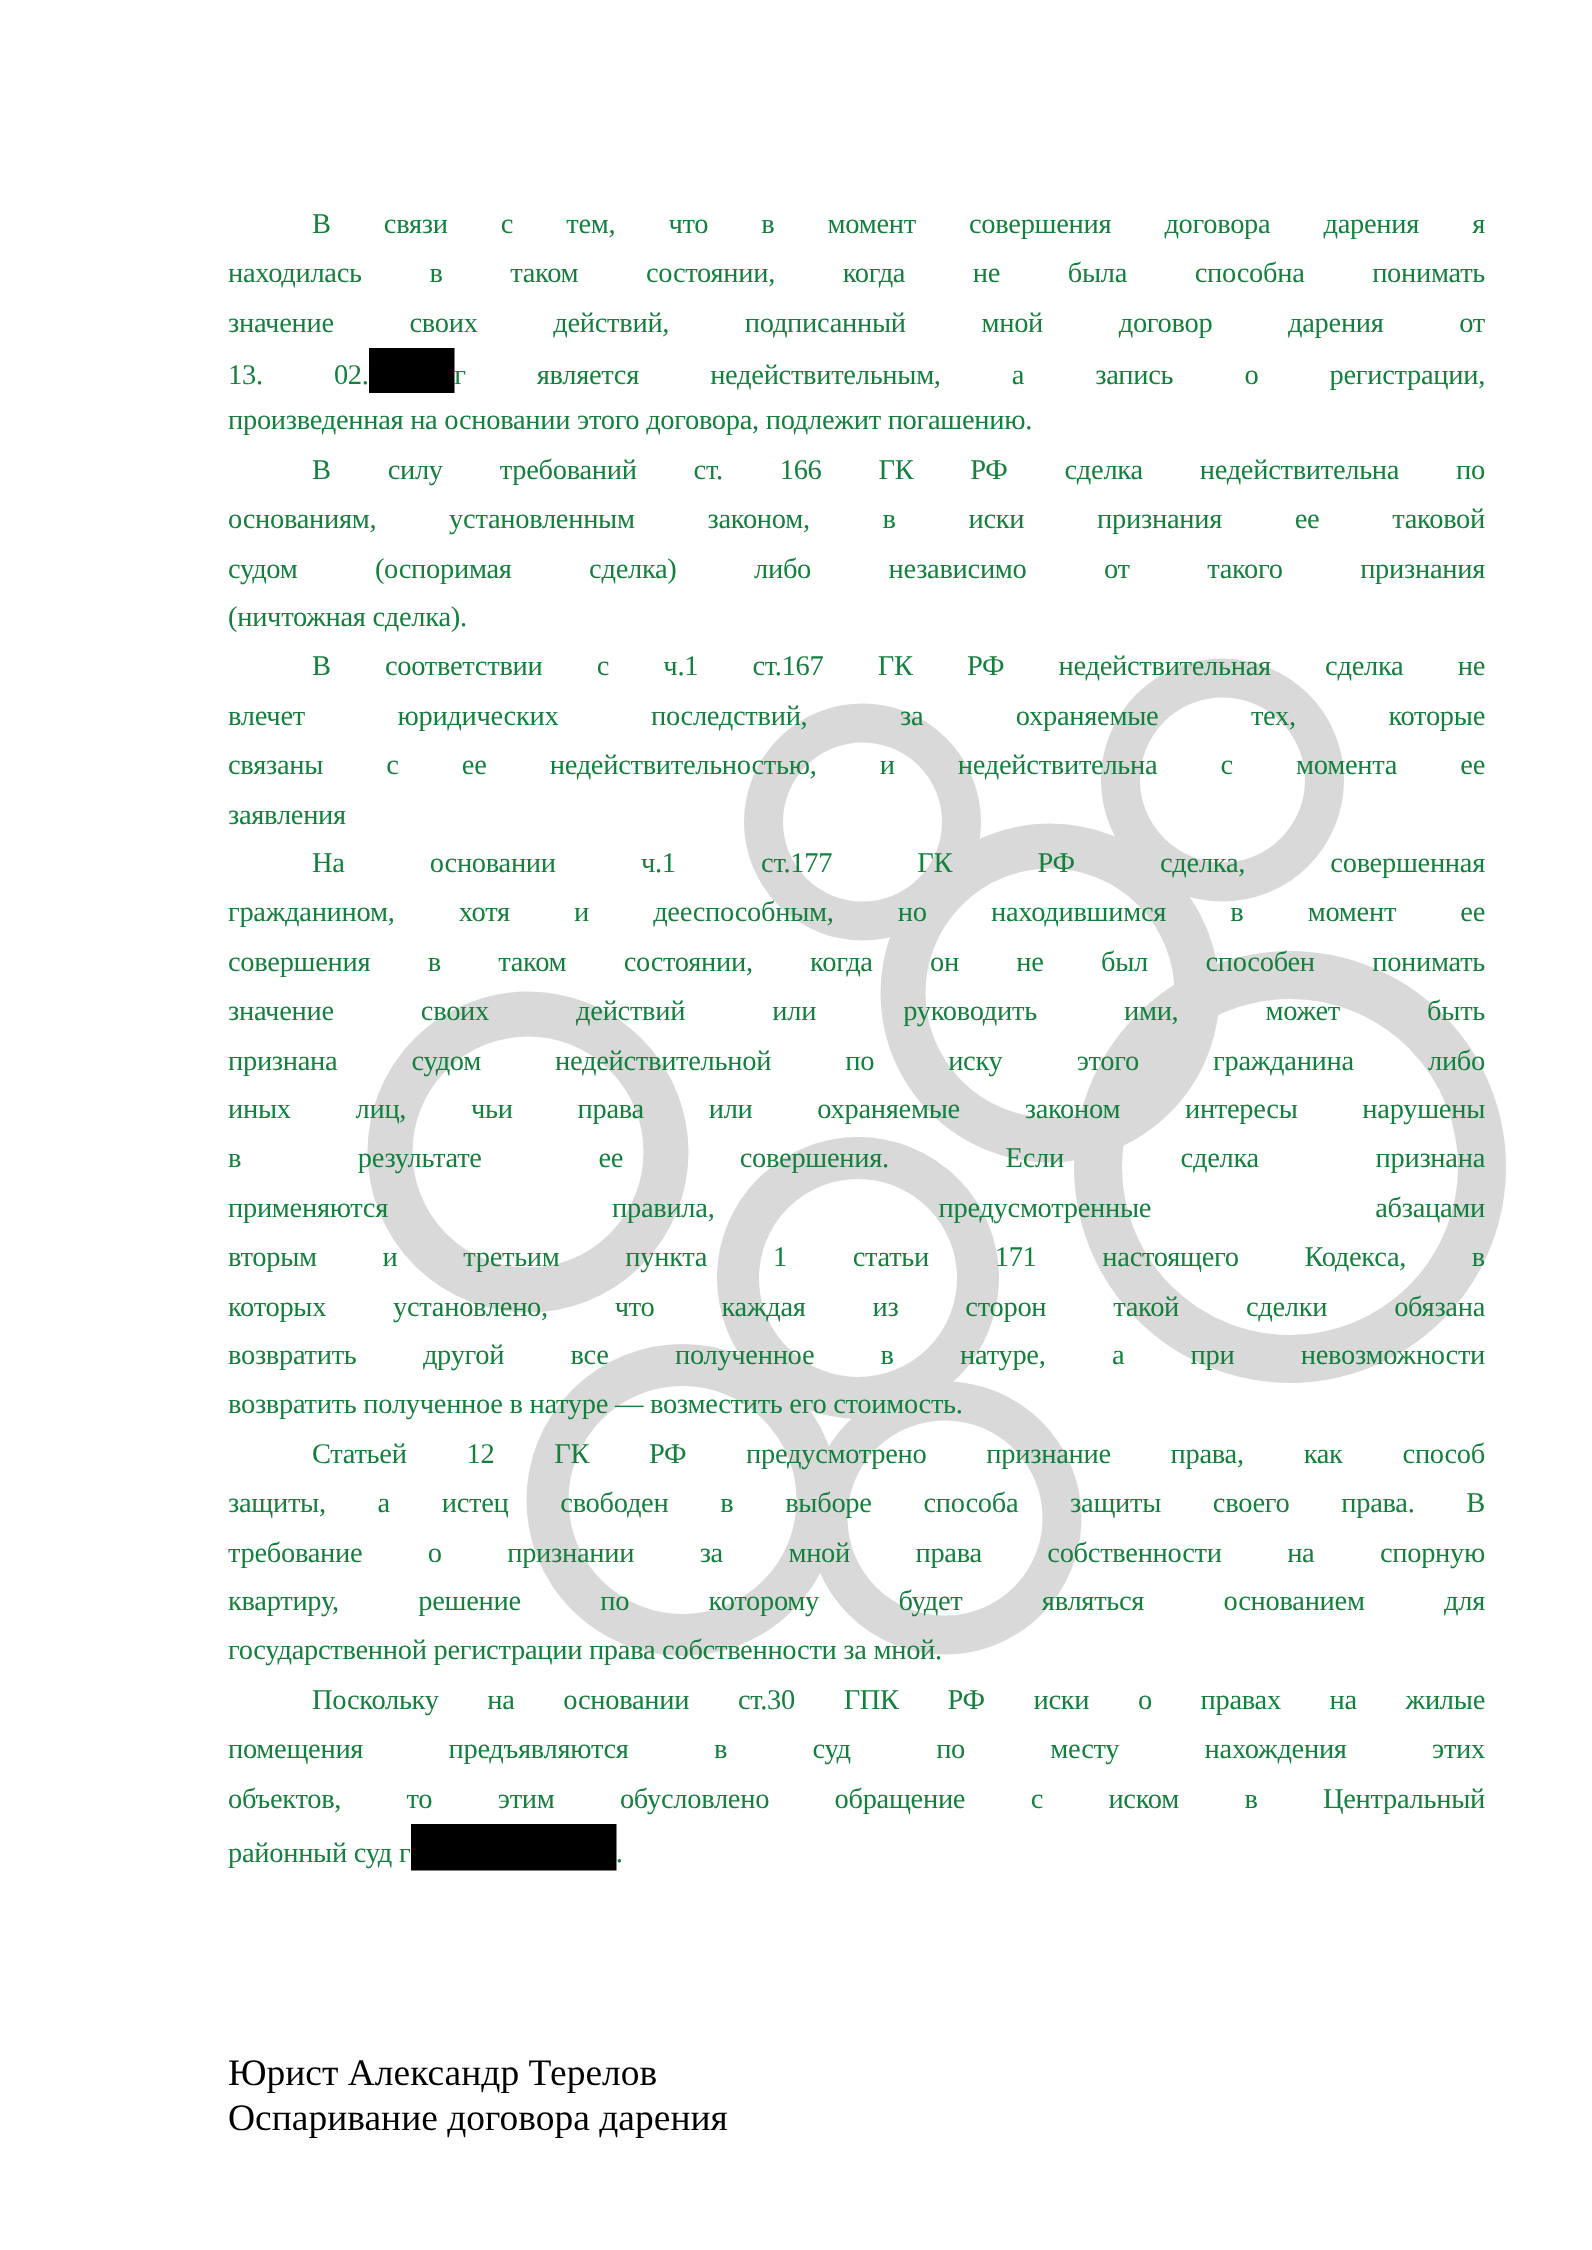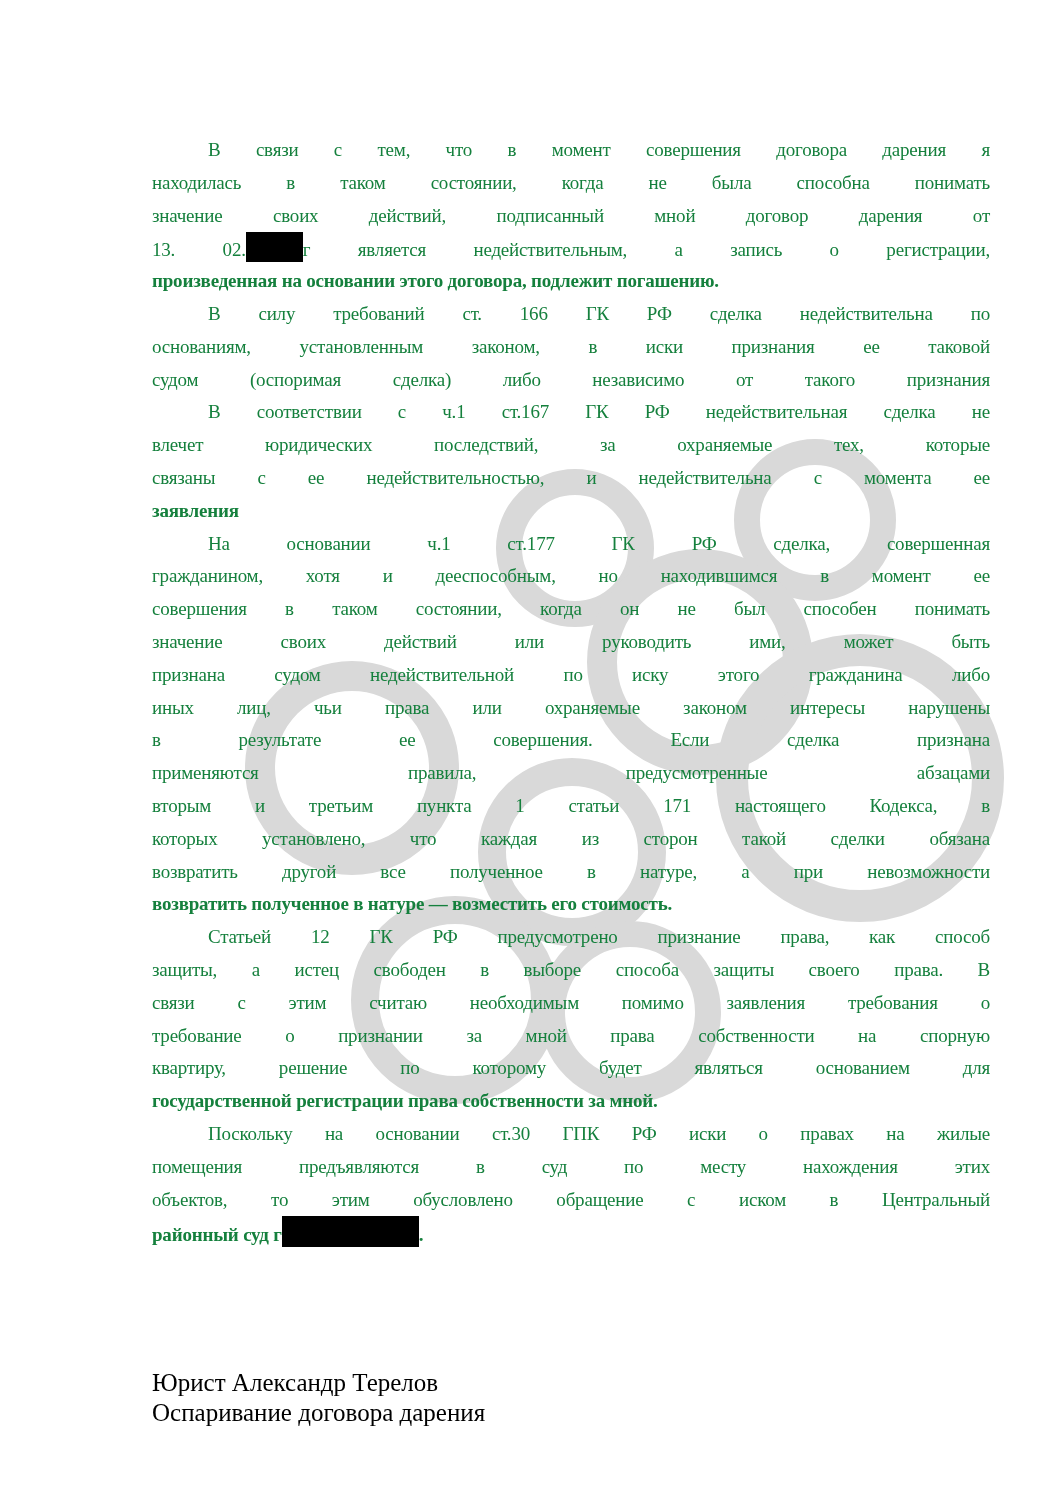--- a/index.html
+++ b/index.html
@@ -28,21 +28,21 @@
     letter-spacing: -0.2px;
     color: #15803d;
   }
   .line {
     height: 32.8px;
     text-align: justify;
     text-align-last: justify;
     white-space: normal;
   }
   .line.first { text-indent: 56px; }
-  .line.last { text-align-last: left; font-weight: bold; }
+  .line.last { text-align-last: left; }
   .redact {
     display: inline-block;
     background: #000000;
     vertical-align: -6px;
     letter-spacing: 0;
   }
   .footer {
     position: absolute;
     left: 152px; top: 1368px;
     font-family: "Liberation Serif", serif;
@@ -70,39 +70,39 @@
 
   <div class="body-text">
       <div class="line first"><span>В связи с тем, что в момент совершения договора дарения я</span></div>
       <div class="line"><span>находилась в таком состоянии, когда не была способна понимать</span></div>
       <div class="line"><span>значение своих действий, подписанный мной договор дарения от</span></div>
       <div class="line"><span>13. 02.</span><span class="redact" style="width: 57px; height: 30px;"></span><span>г является недействительным, а запись о регистрации,</span></div>
       <div class="line last"><span>произведенная на основании этого договора, подлежит погашению.</span></div>
       <div class="line first"><span>В силу требований ст. 166 ГК РФ сделка недействительна по</span></div>
       <div class="line"><span>основаниям, установленным законом, в иски признания ее таковой</span></div>
       <div class="line"><span>судом (оспоримая сделка) либо независимо от такого признания</span></div>
+      <div class="line last"><span>(ничтожная сделка).</span></div>
       <div class="line first"><span>В соответствии с ч.1 ст.167 ГК РФ недействительная сделка не</span></div>
       <div class="line"><span>влечет юридических последствий, за охраняемые тех, которые</span></div>
       <div class="line"><span>связаны с ее недействительностью, и недействительна с момента ее</span></div>
       <div class="line last"><span>заявления</span></div>
       <div class="line first"><span>На основании ч.1 ст.177 ГК РФ сделка, совершенная</span></div>
       <div class="line"><span>гражданином, хотя и дееспособным, но находившимся в момент ее</span></div>
       <div class="line"><span>совершения в таком состоянии, когда он не был способен понимать</span></div>
       <div class="line"><span>значение своих действий или руководить ими, может быть</span></div>
       <div class="line"><span>признана судом недействительной по иску этого гражданина либо</span></div>
       <div class="line"><span>иных лиц, чьи права или охраняемые законом интересы нарушены</span></div>
       <div class="line"><span>в результате ее совершения. Если сделка признана</span></div>
       <div class="line"><span>применяются правила, предусмотренные абзацами</span></div>
       <div class="line"><span>вторым и третьим пункта 1 статьи 171 настоящего Кодекса, в</span></div>
       <div class="line"><span>которых установлено, что каждая из сторон такой сделки обязана</span></div>
       <div class="line"><span>возвратить другой все полученное в натуре, а при невозможности</span></div>
       <div class="line last"><span>возвратить полученное в натуре — возместить его стоимость.</span></div>
       <div class="line first"><span>Статьей 12 ГК РФ предусмотрено признание права, как способ</span></div>
       <div class="line"><span>защиты, а истец свободен в выборе способа защиты своего права. В</span></div>
-      <div class="line"><span>связи с этим считаю необходимым помимо заявления требования о</span></div>
       <div class="line"><span>требование о признании за мной права собственности на спорную</span></div>
       <div class="line"><span>квартиру, решение по которому будет являться основанием для</span></div>
       <div class="line last"><span>государственной регистрации права собственности за мной.</span></div>
       <div class="line first"><span>Поскольку на основании ст.30 ГПК РФ иски о правах на жилые</span></div>
       <div class="line"><span>помещения предъявляются в суд по месту нахождения этих</span></div>
       <div class="line"><span>объектов, то этим обусловлено обращение с иском в Центральный</span></div>
       <div class="line last"><span>районный суд г</span><span class="redact" style="width: 137px; height: 31px;"></span><span>.</span></div>
     </div>
 
   <div class="footer">

